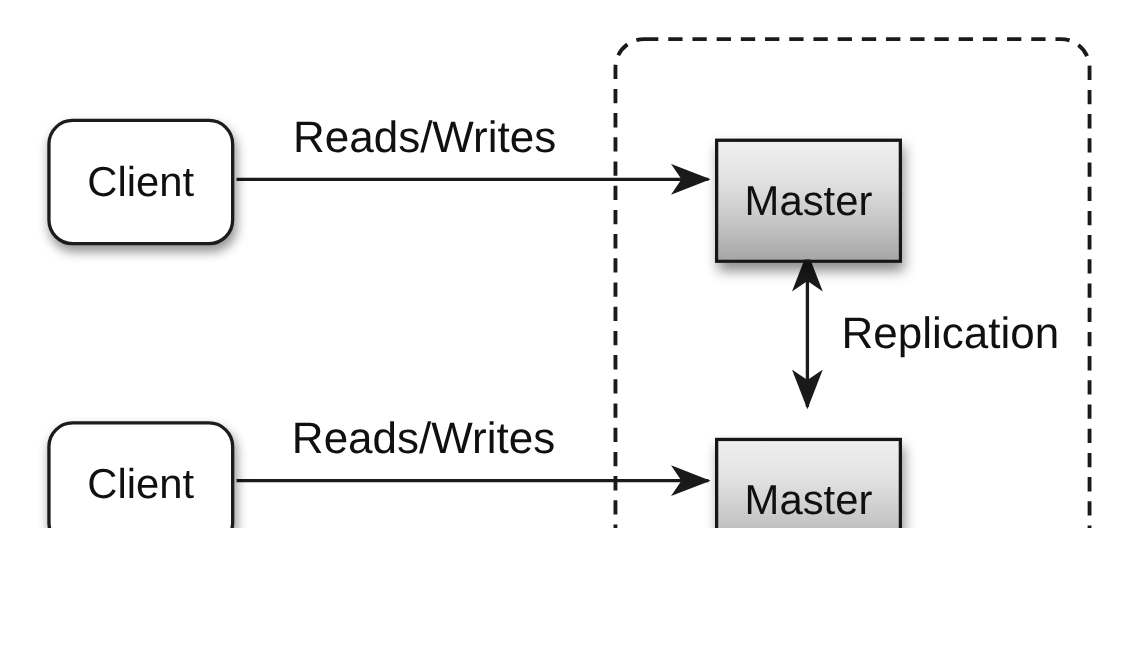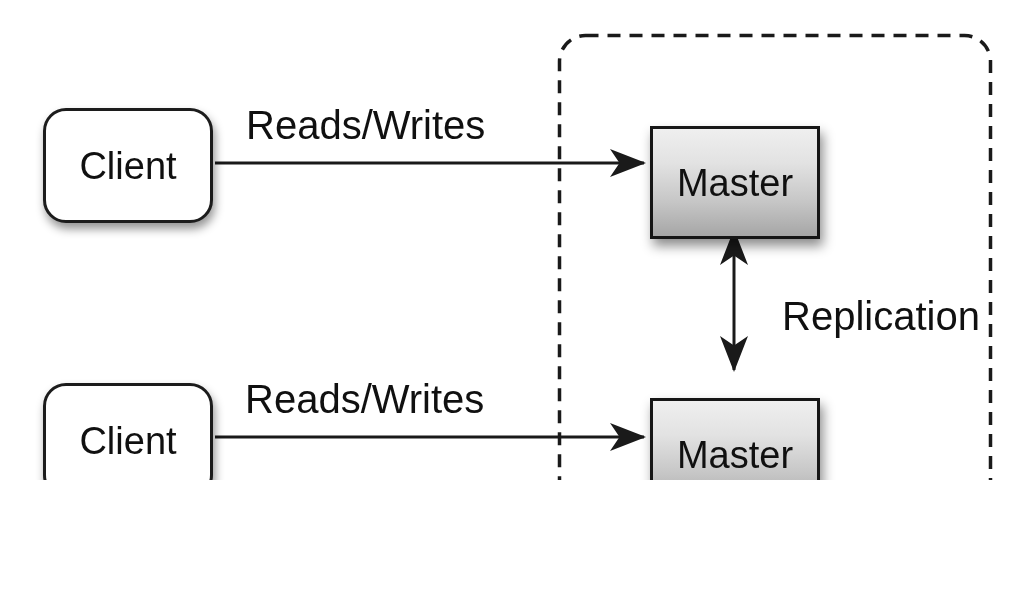--- a/index.html
+++ b/index.html
@@ -51,25 +51,26 @@
     box-shadow: 3px 7px 11px rgba(0,0,0,0.45);
     margin-top: 16px;
   }
   .master-top { left: 650px; top: 110px; }
   .master-bottom { left: 650px; top: 382px; }
   .edge-label {
     position: absolute;
     font-size: 40px;
     line-height: 1;
     white-space: nowrap;
+    text-align: center;
     color: #101010;
   }
   .rw-top  { left: 246px; top: 105px; width: 280px; }
   .rw-bottom { left: 245px; top: 379px; width: 280px; }
-  .replication-label { left: 758px; top: 296px; width: 212px; margin-left: 24px; }
+  .replication-label { left: 758px; top: 283px; width: 212px; }
 </style>
 </head>
 <body>
 
 <div class="canvas">
 
   <svg class="connector-layer" viewBox="0 0 1028 610" xmlns="http://www.w3.org/2000/svg">
     <defs>
       <marker id="ah" markerUnits="userSpaceOnUse" markerWidth="42" markerHeight="32" refX="34" refY="14" orient="auto-start-reverse">
         <path d="M0,0 L36,14 L0,28 L9.5,14 Z" fill="#1a1a1a"></path>

